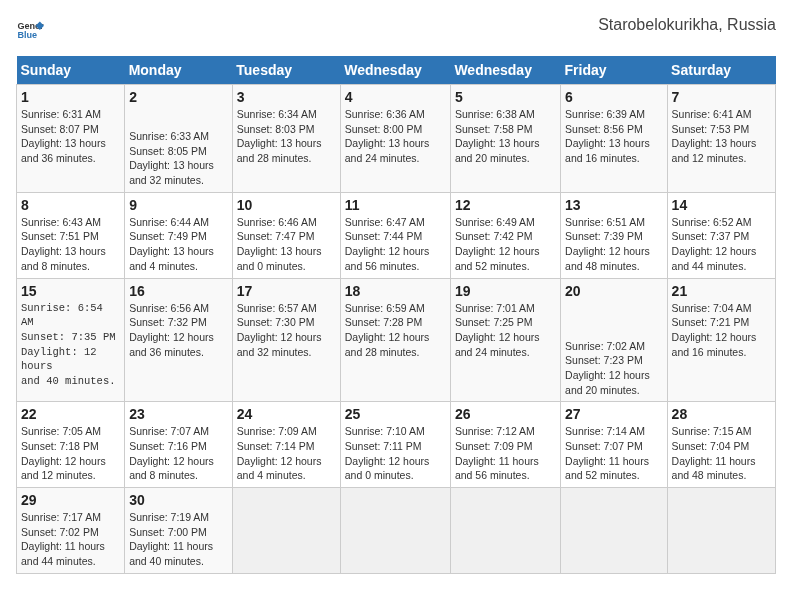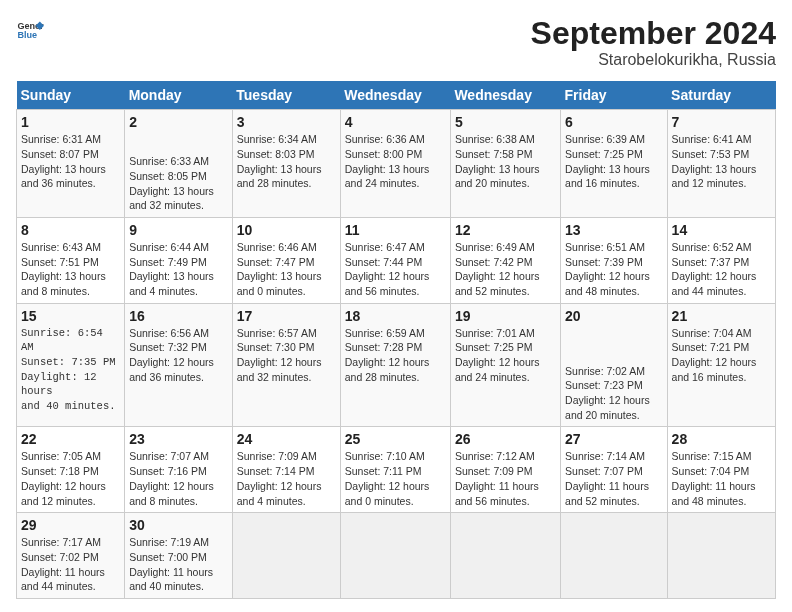--- a/index.html
+++ b/index.html
@@ -83,21 +83,20 @@
 
 <div class="header">
   <div class="logo">
     <svg class="logo-icon" viewBox="0 0 40 40">
       <text x="2" y="18" font-size="13" font-weight="bold" fill="#333">General</text>
       <text x="2" y="32" font-size="13" font-weight="bold" fill="#2e75b6">Blue</text>
       <polygon points="34,8 40,14 34,20 28,14" fill="#2e75b6"></polygon>
     </svg>
   </div>
   <div class="title-block">
-    <div class="month-title">September 2024</div>
     <div class="subtitle">Starobelokurikha, Russia</div>
   </div>
 </div>
 
 <table>
   <thead>
     <tr>
     <th>Sunday</th>
         <th>Monday</th>
         <th>Tuesday</th>
@@ -140,21 +139,21 @@
         <td>
           <span class="day-num">5</span>
           <div class="day-info" style="white-space: pre-line;">Sunrise: 6:38 AM
 Sunset: 7:58 PM
 Daylight: 13 hours
 and 20 minutes.</div>
         </td>
         <td>
           <span class="day-num">6</span>
           <div class="day-info" style="white-space: pre-line;">Sunrise: 6:39 AM
-Sunset: 7:25 PM
+Sunset: 8:56 PM
 Daylight: 13 hours
 and 16 minutes.</div>
         </td>
         <td>
           <span class="day-num">7</span>
           <div class="day-info" style="white-space: pre-line;">Sunrise: 6:41 AM
 Sunset: 7:53 PM
 Daylight: 13 hours
 and 12 minutes.</div>
         </td>

